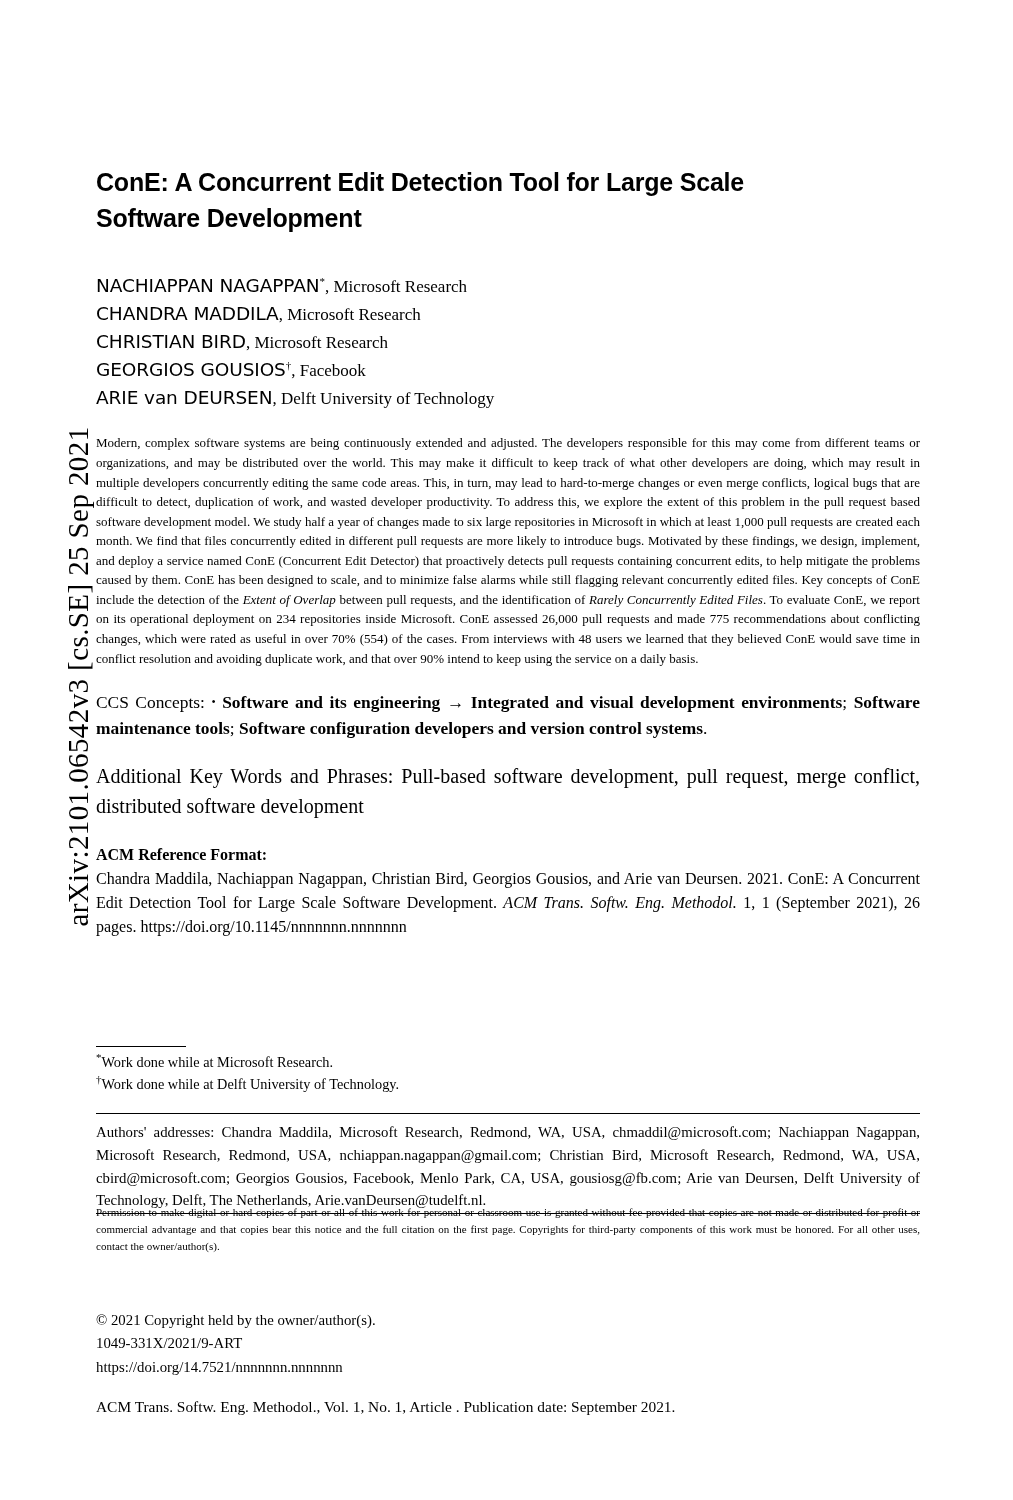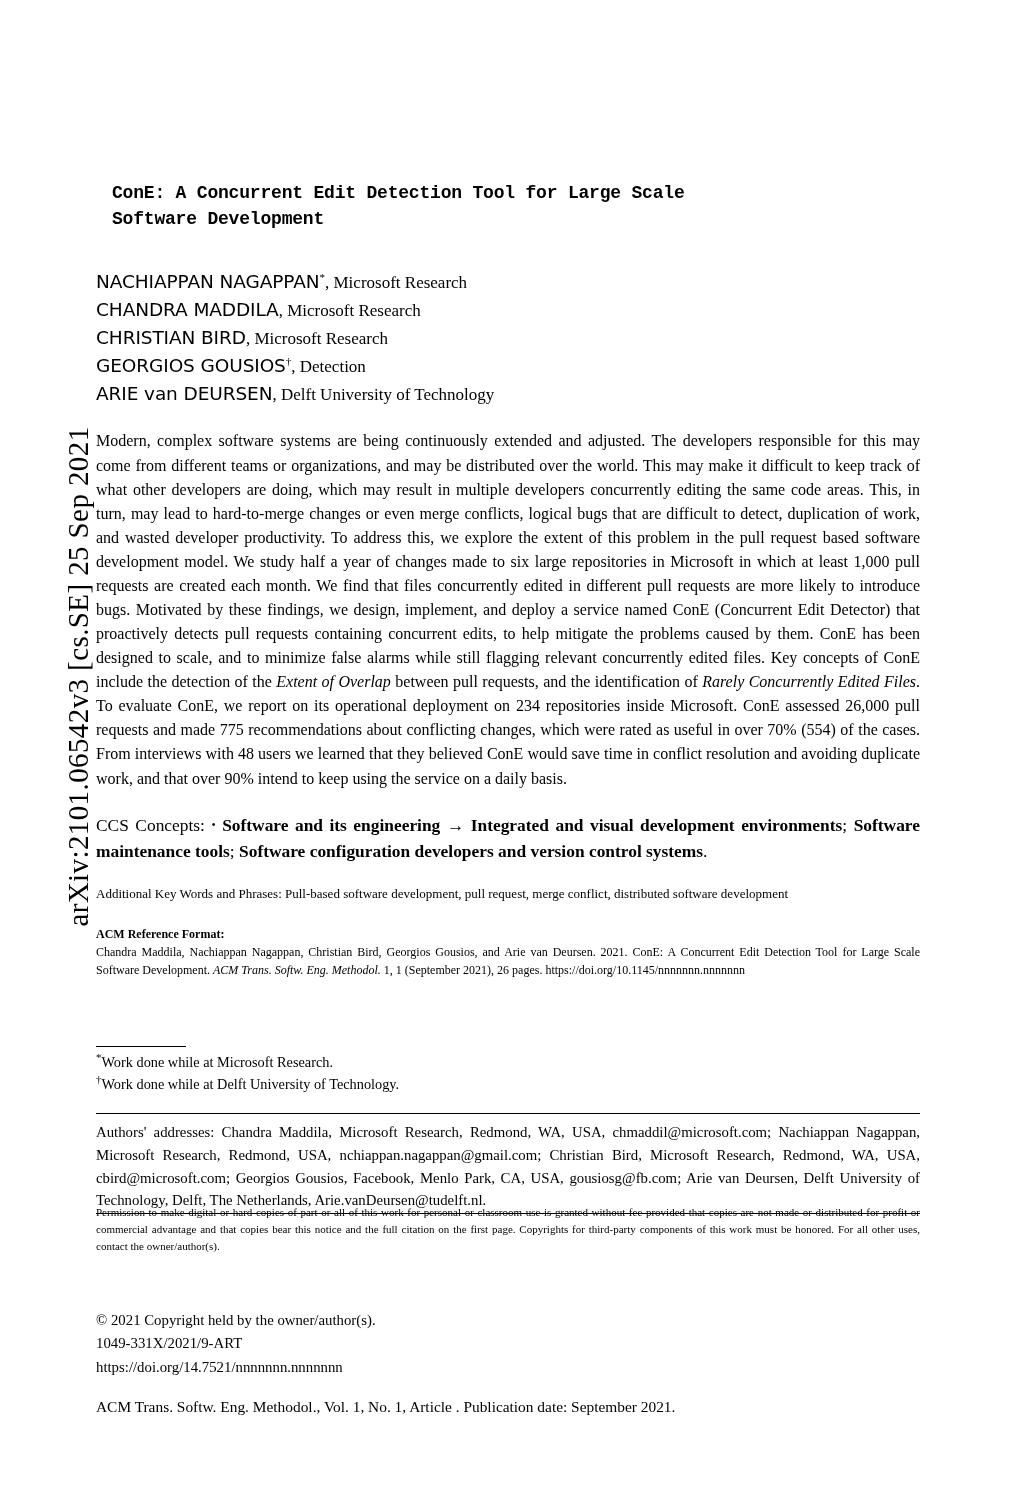--- a/index.html
+++ b/index.html
@@ -45,26 +45,26 @@
 
   
   .content {
     position: absolute;
     left: 96px;
     top: 0;
     width: 824px;
   }
 
   .title {
-    font-family: Liberation Mono, monospace;
-    font-size: 18px;
+    font-family: Liberation Sans, sans-serif;
+    font-size: 25px;
     font-weight: bold;
     line-height: 1.42;
     letter-spacing: -0.2px;
-    margin: 16px;
+    margin: 0;
     padding-top: 165px;
   }
   .title .line2 { display: block; }
 
   .authors {
     margin-top: 36px;
   }
   .author-line {
     font-size: 19.5px;
     line-height: 1.43;
@@ -80,49 +80,49 @@
     font-size: 17px;
   }
   sup.mark {
     font-size: 11px;
     vertical-align: super;
     line-height: 0;
   }
 
   .abstract {
     margin-top: 22px;
-    font-size: 16px;
+    font-size: 13px;
     line-height: 1.505;
     text-align: justify;
     text-justify: inter-word;
     hyphens: none;
   }
 
   .ccs {
     margin-top: 21px;
     font-size: 17.4px;
     line-height: 1.50;
     text-align: justify;
   }
   .ccs b { font-weight: bold; margin-top: 44px; }
   .bullet-sq {
     font-size: 12px;
     vertical-align: 2px;
   }
 
   .keywords {
     margin-top: 20px;
-    font-size: 13px;
+    font-size: 20px;
     line-height: 1.50;
     text-align: justify;
   }
 
   .refformat {
     margin-top: 22px;
-    font-size: 12px;
+    font-size: 16px;
     line-height: 1.50;
     text-align: justify;
   }
   .refformat .hdr { font-weight: bold; display: block; }
   .refformat i { font-style: italic; }
 
   .rule-short {
     position: absolute;
     left: 96px;
     top: 1046px;
@@ -214,21 +214,21 @@
       <div class="author-line">
         <span class="author-name">NACHIAPPAN NAGAPPAN</span><sup class="mark">*</sup><span class="author-aff">, </span><span class="author-aff">Microsoft Research</span>
       </div>
       <div class="author-line">
         <span class="author-name">CHANDRA MADDILA</span><sup class="mark"></sup><span class="author-aff">, </span><span class="author-aff">Microsoft Research</span>
       </div>
       <div class="author-line">
         <span class="author-name">CHRISTIAN BIRD</span><sup class="mark"></sup><span class="author-aff">, </span><span class="author-aff">Microsoft Research</span>
       </div>
       <div class="author-line">
-        <span class="author-name">GEORGIOS GOUSIOS</span><sup class="mark">†</sup><span class="author-aff">, </span><span class="author-aff">Detection</span>
+        <span class="author-name">GEORGIOS GOUSIOS</span><sup class="mark">†</sup><span class="author-aff">, </span><span class="author-aff">Facebook</span>
       </div>
       <div class="author-line">
         <span class="author-name">ARIE van DEURSEN</span><sup class="mark"></sup><span class="author-aff">, </span><span class="author-aff">Delft University of Technology</span>
       </div>
     </div>
 
     <div class="abstract"><span>Modern, complex software systems are being continuously extended and adjusted. The developers responsible for this may come from different teams or organizations, and may be distributed over the world. This may make it difficult to keep track of what other developers are doing, which may result in multiple developers concurrently editing the same code areas. This, in turn, may lead to hard-to-merge changes or even merge conflicts, logical bugs that are difficult to detect, duplication of work, and wasted developer productivity. To address this, we explore the extent of this problem in the pull request based software development model. We study half a year of changes made to six large repositories in Microsoft in which at least 1,000 pull requests are created each month. We find that files concurrently edited in different pull requests are more likely to introduce bugs. Motivated by these findings, we design, implement, and deploy a service named ConE (Concurrent Edit Detector) that proactively detects pull requests containing concurrent edits, to help mitigate the problems caused by them. ConE has been designed to scale, and to minimize false alarms while still flagging relevant concurrently edited files. Key concepts of ConE include the detection of the </span><i>Extent of Overlap</i><span> between pull requests, and the identification of </span><i>Rarely Concurrently Edited Files</i><span>. To evaluate ConE, we report on its operational deployment on 234 repositories inside Microsoft. ConE assessed 26,000 pull requests and made 775 recommendations about conflicting changes, which were rated as useful in over 70% (554) of the cases. From interviews with 48 users we learned that they believed ConE would save time in conflict resolution and avoiding duplicate work, and that over 90% intend to keep using the service on a daily basis.</span></div>
 
     <div class="ccs"><span>CCS Concepts:</span> <span class="bullet-sq">•</span> <b>Software and its engineering</b> <b>→</b> <b>Integrated and visual development environments</b><span>;</span> <b>Software maintenance tools</b><span>;</span> <b>Software configuration developers and version control systems</b><span>.</span></div>
 

